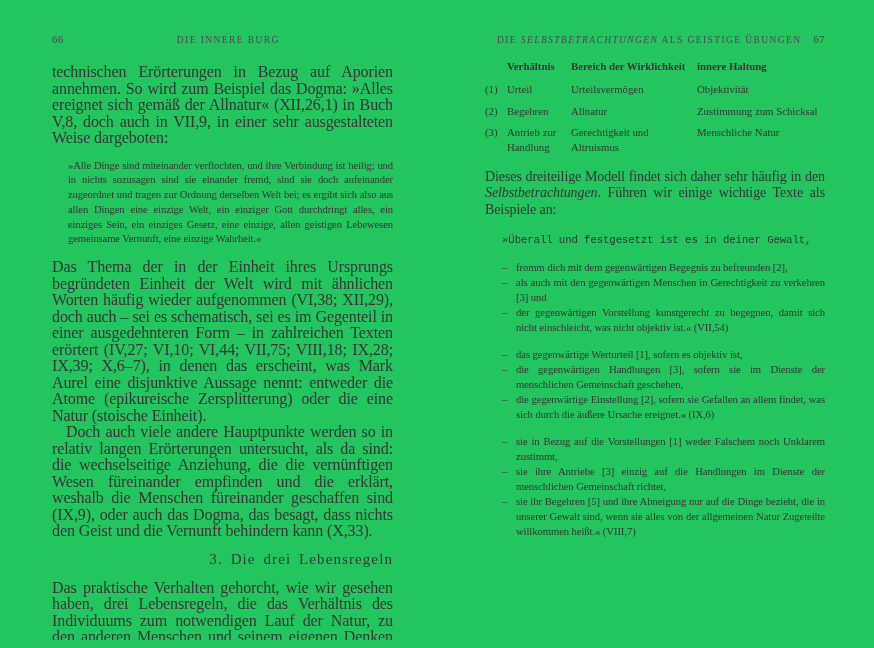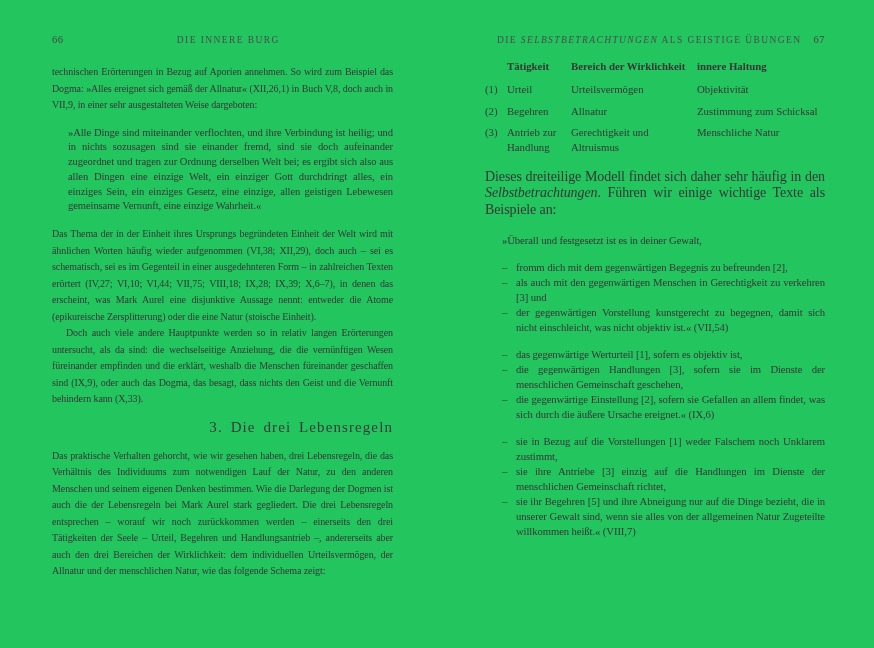--- a/index.html
+++ b/index.html
@@ -22,21 +22,21 @@
     font-size:9.5px; letter-spacing:1.4px; color:#4c4c4c;
     height:12px; line-height:12px;
   }
   .pagehead .pagenum { letter-spacing:0.5px; font-size:10.5px; color:#444; }
   .pagehead .runhead { flex:1; text-align:center; white-space:nowrap; }
   .runhead .ital { font-style:italic; }
 
   
   .bodytext { margin-top:18px; }
   .para {
-    font-size:10px; line-height:16.5px;
+    font-size:16px; line-height:16.5px;
     text-align:justify; letter-spacing:-0.1px;
     hyphens:auto; -webkit-hyphens:auto;
   }
   .indent-first { text-indent:14px; }
 
   .bquote {
     margin:12px 0 12px 16px;
     font-size:10.6px; line-height:14.8px;
     text-align:justify; letter-spacing:-0.1px;
     hyphens:auto; -webkit-hyphens:auto;
@@ -68,20 +68,21 @@
     font-size:14px; line-height:16.3px;
     text-align:justify; letter-spacing:-0.1px;
     hyphens:auto; -webkit-hyphens:auto;
   }
   .rp-para .ital { font-style:italic; }
 
   .quote-intro {
     margin-top:15px; padding-left:17px;
     font-size:10.7px; line-height:15px;
     letter-spacing:-0.1px;
+    font-family:Liberation Mono, monospace;
   }
   .dash-list { margin-top:12px; padding-left:17px; }
   .dash-item {
     display:grid; grid-template-columns:14px 1fr;
     font-size:10.7px; line-height:15px;
     text-align:justify; letter-spacing:-0.1px;
     hyphens:auto; -webkit-hyphens:auto;
   }
   .dash-item .dash { text-align:left; }
 </style>
@@ -113,21 +114,21 @@
 
   <div class="page page-right">
     <div class="pagehead">
       <span class="runhead"><span>DIE </span><span class="ital">SELBSTBETRACHTUNGEN</span><span> ALS GEISTIGE ÜBUNGEN</span></span>
       <span class="pagenum">67</span>
     </div>
 
     <div class="schema-table">
       <div class="schema-row head">
         <span class="cell"></span>
-        <span class="cell">Tätigkeit</span>
+        <span class="cell">Verhältnis</span>
         <span class="cell">Bereich der Wirklichkeit</span>
         <span class="cell">innere Haltung</span>
       </div>
 
       <div class="schema-row">
         <span class="cell">(1)</span>
         <span class="cell">Urteil</span>
         <span class="cell">Urteilsvermögen</span>
         <span class="cell">Objektivität</span>
       </div>

